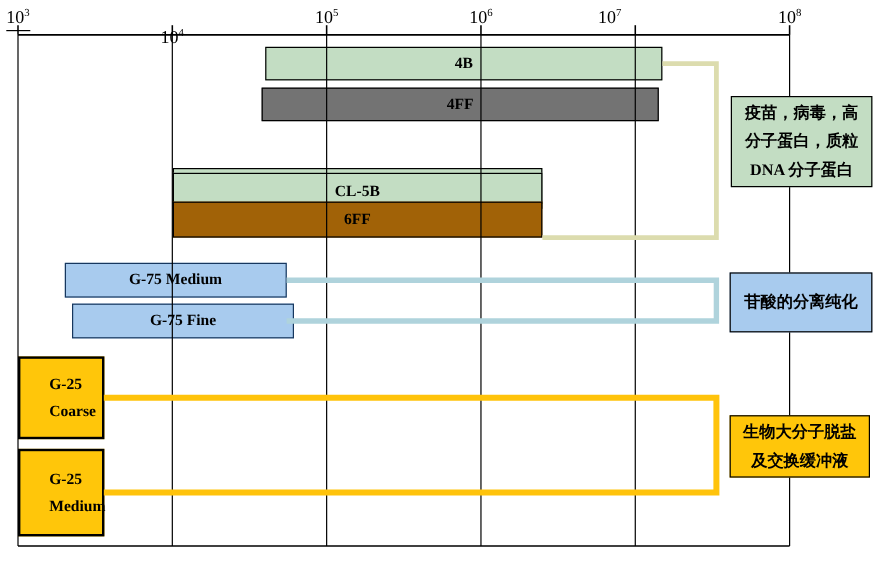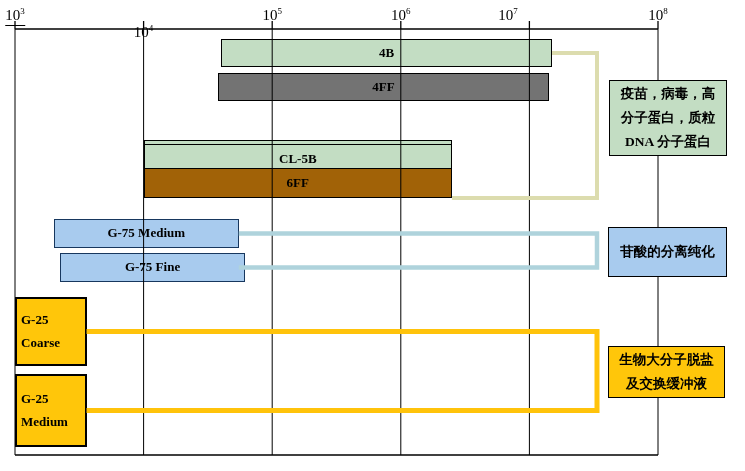--- a/index.html
+++ b/index.html
@@ -5,21 +5,21 @@
   html,body{margin:0;padding:0;background:#fff;}
   body{width:745px;height:471px;font-family:"Liberation Serif","DejaVu Serif",serif;color:#000;}
   .chart{position:relative;width:745px;height:471px;background:#fff;overflow:hidden;}
   .layer{position:absolute;left:0;top:0;width:634px;height:471px;}
   svg.gridsvg{position:absolute;left:0;top:0;z-index:2;pointer-events:none;}
   .bars-layer{z-index:1;}
   .top-layer{z-index:3;}
   .bar{position:absolute;box-sizing:border-box;display:flex;align-items:center;justify-content:center;
        font-weight:bold;font-size:13px;line-height:1.1;}
   .bar.stacked{flex-direction:column;align-items:flex-start;justify-content:center;
-       padding-left:4px;gap:9px;}
+       padding-left:24px;gap:9px;}
   .tick-label{position:absolute;transform:translateX(-50%);font-size:15px;white-space:nowrap;}
   .tick-label sup{font-size:9px;line-height:0;}
   .tick-label.first{border-bottom:1px solid #000;padding-bottom:1px;}
   .anno{position:absolute;box-sizing:border-box;border:1.5px solid #000;
         display:flex;flex-direction:column;justify-content:center;align-items:center;
         font-weight:bold;font-size:13.5px;line-height:1.8;white-space:nowrap;}
 </style>
 </head>
 <body>
 

